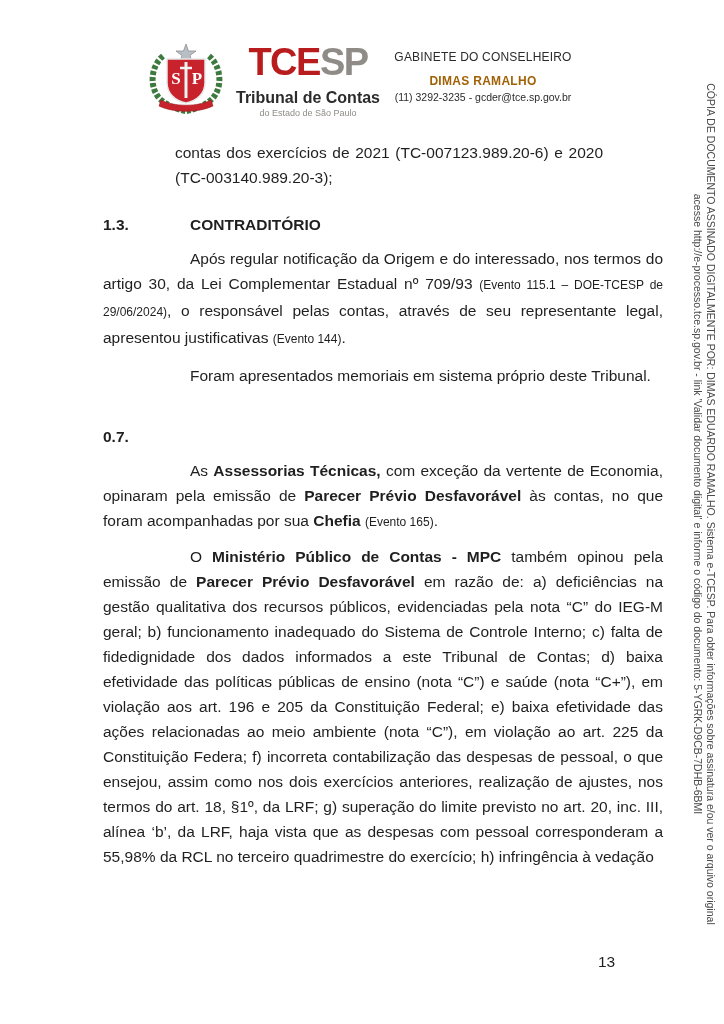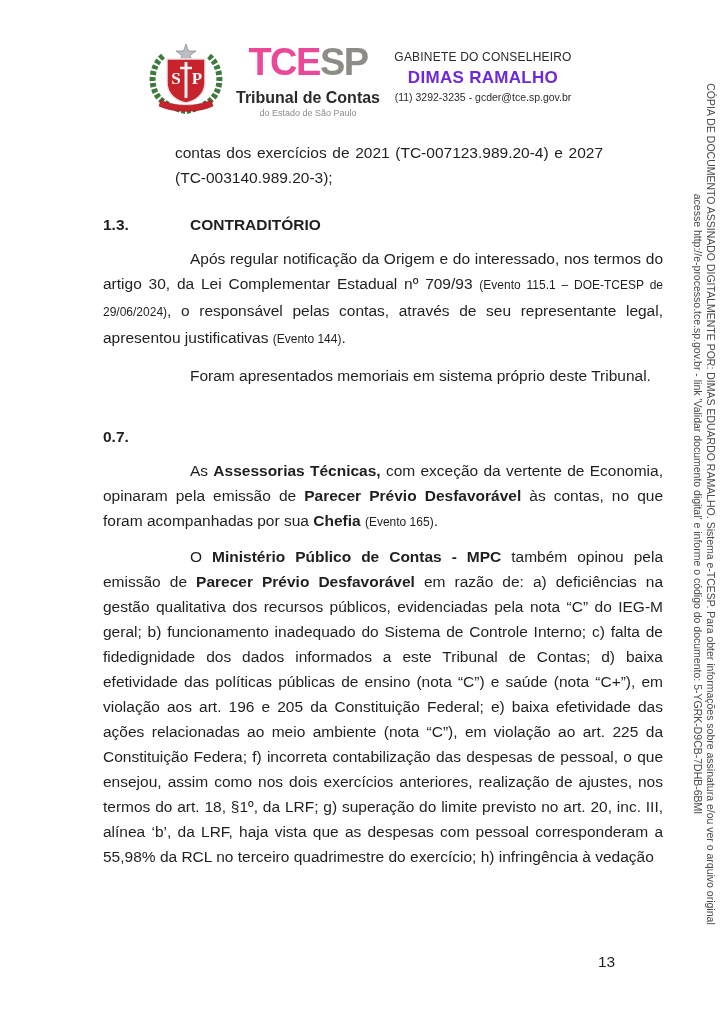--- a/index.html
+++ b/index.html
@@ -11,28 +11,28 @@
     overflow: hidden;
     font-family: "Liberation Sans", sans-serif;
     color: #1f1f1f;
   }
 
   
   .header { position: absolute; top: 42px; left: 143px; display: flex; align-items: flex-start; }
   .coat { width: 86px; height: 72px; flex: 0 0 auto; }
   .wordmark { margin-left: 4px; width: 150px; text-align: center; }
   .acronym { font-size: 38px; font-weight: 900; letter-spacing: -1.5px; line-height: 40px; white-space: nowrap; }
-  .acronym .dark  { color: #ec4899; }
+  .acronym .dark  { color: #b91c1c; }
   .acronym .light { color: #8f8b86; }
   .wm-line1 { font-size: 16px; font-weight: bold; color: #2b2b2b; margin-top: 7px; white-space: nowrap; }
   .wm-line2 { font-size: 9px; color: #8f8b86; margin-top: 1px; white-space: nowrap; }
 
   .office { position: absolute; top: 50px; left: 383px; width: 200px; text-align: center; }
   .office-line1 { font-size: 12px; color: #2b2b2b; letter-spacing: 0.2px; }
-  .office-line2 { font-size: 17px; font-weight: bold; color: #6d28d9; margin-top: 4px; letter-spacing: 0.3px; }
+  .office-line2 { font-size: 12px; font-weight: bold; color: #a16207; margin-top: 10px; letter-spacing: 0.3px; }
   .office-line3 { font-size: 10.5px; color: #2b2b2b; margin-top: 3px; }
 
   
   .watermark {
     position: absolute;
     top: 28px;
     left: 717px;
     width: 952px;
     transform: rotate(90deg);
     transform-origin: 0 0;
@@ -106,21 +106,21 @@
     <div class="office-line2">DIMAS RAMALHO</div>
     <div class="office-line3">(11) 3292-3235 - gcder@tce.sp.gov.br</div>
   </div>
 
   <div class="watermark">
     <div>CÓPIA DE DOCUMENTO ASSINADO DIGITALMENTE POR: DIMAS EDUARDO RAMALHO. Sistema e-TCESP. Para obter informações sobre assinatura e/ou ver o arquivo original</div>
     <div>acesse http://e-processo.tce.sp.gov.br - link 'Validar documento digital' e informe o código do documento: 5-YGRK-D9CB-7DHB-6BMI</div>
   </div>
 
   <div class="doc-body">
-    <p class="continuation">contas dos exercícios de 2021 (TC-007123.989.20-4) e 2027 (TC-003140.989.20-3);</p>
+    <p class="continuation">contas dos exercícios de 2021 (TC-007123.989.20-6) e 2020 (TC-003140.989.20-3);</p>
     <div>
   <div class="section">
     <div class="section-heading">
       <span class="section-number">1.3.</span>
       <span class="section-title">CONTRADITÓRIO</span>
     </div>
     <div>
             <p class="para"><span class="seg-regular">Após regular notificação da Origem e do interessado, nos termos do artigo 30, da Lei Complementar Estadual nº 709/93 </span><span class="seg-small">(Evento 115.1 – DOE-TCESP de 29/06/2024)</span><span class="seg-regular">, o responsável pelas contas, através de seu representante legal, apresentou justificativas </span><span class="seg-small">(Evento 144)</span><span class="seg-regular">.</span></p>
             <p class="para"><span class="seg-regular">Foram apresentados memoriais em sistema próprio deste Tribunal.</span></p>
           </div>

